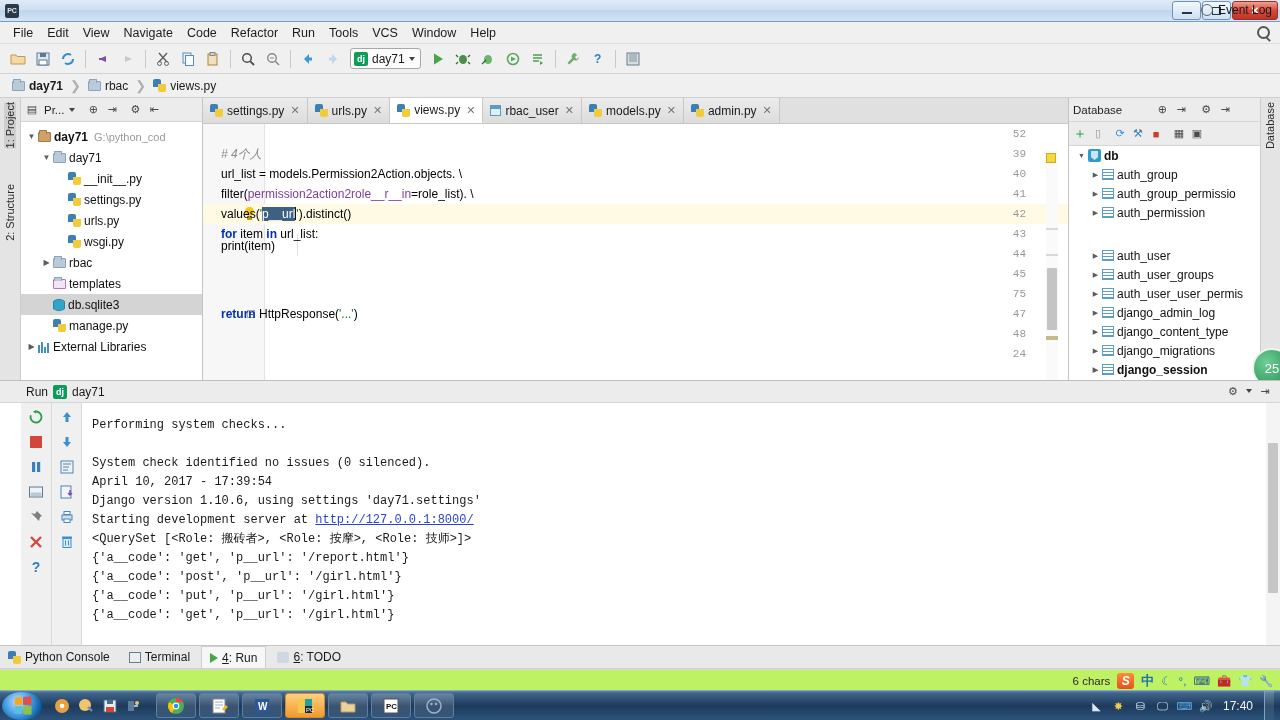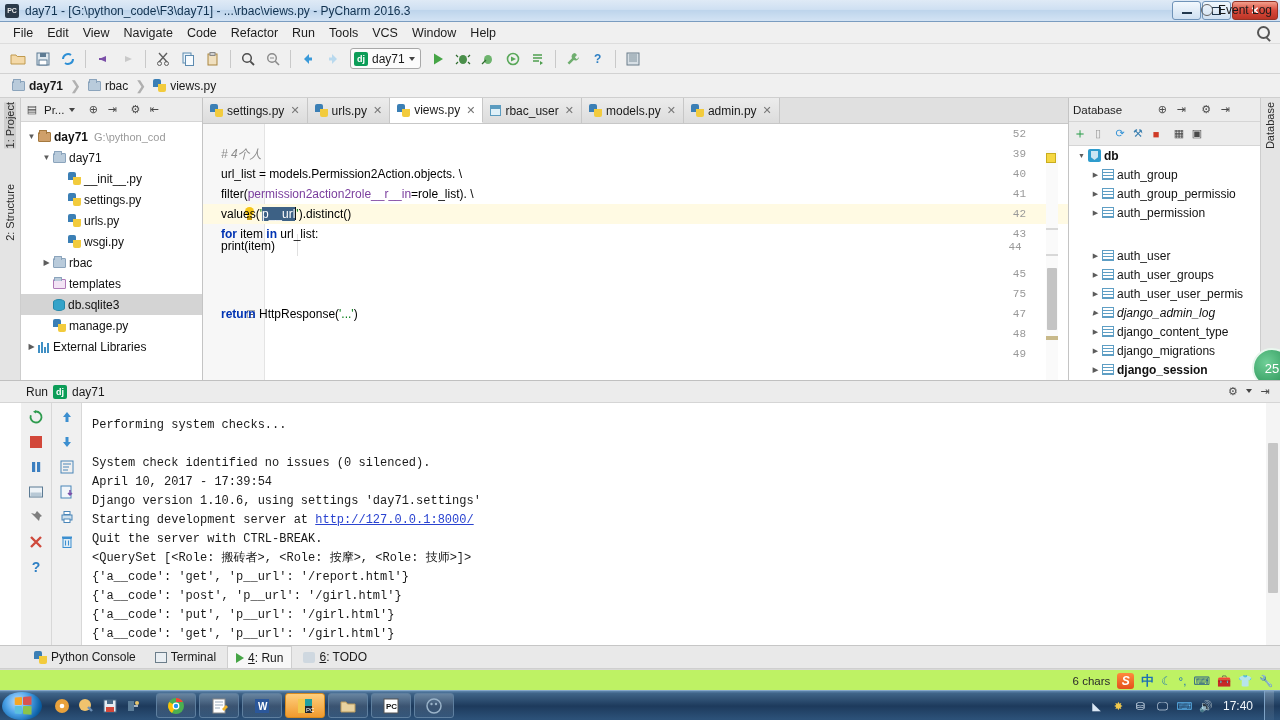--- a/index.html
+++ b/index.html
@@ -270,21 +270,21 @@
   .coline { height: 19px; line-height: 19px; white-space: pre; }
   .coline.faint { color: #c8c8c8; }
   .colink { color: #2a43d0; text-decoration: underline; }
   .run-scroll { position: absolute; right: 0; top: 22px; width: 14px; bottom: 0; background: #f4f4f4; }
   .run-thumb { position: absolute; left: 2px; width: 10px; background: #c6c6c6; border-radius: 1px; }
 
   
   .bottom-tabs {
     position: absolute; left: 0; top: 645px; width: 1280px; height: 24px;
     background: #e9e9e9; border-top: 1px solid #c6c6c6; border-bottom: 1px solid #cfcfcf;
-    display: flex; align-items: center; padding-left: 26px; gap: 3px;
+    display: flex; align-items: center; gap: 3px;
   }
   .btab { display: flex; align-items: center; gap: 4px; height: 22px; padding: 0 8px; font-size: 12px; color: #1a1a1a; }
   .btab.active { background: #f7f7f7; border: 1px solid #cfcfcf; border-bottom: none; }
   .btab u { text-decoration: underline; }
   .evlog { position: absolute; right: 8px; top: 3px; display: flex; align-items: center; gap: 5px; font-size: 12px; color: #1a1a1a; }
   .statusbar {
     position: absolute; left: 0; top: 669px; width: 1280px; height: 21px;
     background: #bef264; border-top: 1px solid #d8d8d8;
     display: flex; align-items: center;
   }
@@ -327,21 +327,20 @@
   .clock { color: #f2f7fc; font-size: 12px; margin-left: 2px; }
   .showdesk { width: 10px; height: 30px; margin-left: 4px; background: linear-gradient(to bottom, rgba(255,255,255,.18), rgba(255,255,255,.04)); border-left: 1px solid #7fa3c6; }
 </style>
 </head>
 <body>
 
 <div class="app">
 
   <div class="titlebar">
     <div class="title-ico">PC</div>
-    <div class="title-text">day71 - [G:\python_code\F3\day71] - ...\rbac\views.py - PyCharm 2016.3</div>
     <div class="wincontrols">
       <div class="wbtn">
           <span class="mini"></span>
         </div>
       <div class="wbtn">
           <span class="sq"></span>
         </div>
       <div class="wbtn close">✕</div>
     </div>
   </div>
@@ -637,32 +636,32 @@
           <div class="lnum" style="top: 44px;">40</div>
           <div class="cline" style="top: 40px;"><span>    url_list = models.Permission2Action.objects. \</span></div>
           <div class="lnum" style="top: 64px;">41</div>
           <div class="cline" style="top: 60px;"><span>        filter(</span><span class="param">permission2action2role__r__in</span><span>=role_list). \</span></div>
           <div class="hl-row" style="top: 80px;"></div>
           <div class="lnum" style="top: 84px;">42</div>
           <div class="bulb" style="top: 83px;"></div>
           <div class="cline" style="top: 80px;"><span>        values(</span><span class="str">'</span><span class="sel-txt">p__url</span><span class="caret-bar"></span><span class="str">'</span><span>).distinct()</span></div>
           <div class="lnum" style="top: 104px;">43</div>
           <div class="cline" style="top: 100px;"><span>    </span><span class="kw">for</span><span> item </span><span class="kw">in</span><span> url_list:</span></div>
-          <div class="lnum" style="top: 117px; text-align: center;">44</div>
+          <div class="lnum" style="top: 124px;">44</div>
           <div class="cline" style="top: 112px;"><span>        print(item)</span></div>
           <div class="lnum" style="top: 144px;">45</div>
           <div class="cline" style="top: 140px;"></div>
           <div class="lnum" style="top: 164px;">75</div>
           <div class="cline" style="top: 160px;"></div>
           <div class="lnum" style="top: 184px;">47</div>
           <div class="fold-mark" style="top: 186px;"></div>
           <div class="cline" style="top: 180px;"><span>    </span><span class="kw">return</span><span> HttpResponse(</span><span class="str">'...'</span><span>)</span></div>
           <div class="lnum" style="top: 204px;">48</div>
           <div class="cline" style="top: 200px;"></div>
-          <div class="lnum" style="top: 224px;">49</div>
+          <div class="lnum" style="top: 224px;">24</div>
           <div class="cline" style="top: 220px;"></div>
         </div>
       <div class="ed-scroll">
         <div class="ed-mark" style="top:78px; background:#d8d8d8;"></div>
         <div class="ed-mark" style="top:104px; background:#d8d8d8;"></div>
         <div class="ed-thumb" style="top:118px; height:62px;"></div>
         <div class="ed-mark" style="top:186px; background:#c8b98a; height:4px;"></div>
       </div>
       <div class="warn-box"></div>
     </div>
@@ -714,21 +713,21 @@
         <div class="dbrow" style="padding-left: 20px;">
           <span class="tarrow">▶</span>
           <span class="dbtbl-ic"></span>
           <span class="tlabel">auth_user_groups</span>
         </div>
         <div class="dbrow" style="padding-left: 20px;">
           <span class="tarrow">▶</span>
           <span class="dbtbl-ic"></span>
           <span class="tlabel">auth_user_user_permis</span>
         </div>
-        <div class="dbrow" style="padding-left: 20px; font-style: italic;">
+        <div class="dbrow" style="padding-left: 20px;">
           <span class="tarrow">▶</span>
           <span class="dbtbl-ic"></span>
           <span class="tlabel">django_admin_log</span>
         </div>
         <div class="dbrow" style="padding-left: 20px;">
           <span class="tarrow">▶</span>
           <span class="dbtbl-ic"></span>
           <span class="tlabel">django_content_type</span>
         </div>
         <div class="dbrow" style="padding-left: 20px;">
@@ -834,21 +833,20 @@
       </div>
     </div>
     <div class="console" id="console-root">
         <div class="coline faint" style="height: 9px;"></div>
         <div class="coline">Performing system checks...</div>
         <div class="coline"></div>
         <div class="coline">System check identified no issues (0 silenced).</div>
         <div class="coline">April 10, 2017 - 17:39:54</div>
         <div class="coline">Django version 1.10.6, using settings 'day71.settings'</div>
         <div class="coline">Starting development server at <span class="colink">http://127.0.0.1:8000/</span></div>
-        <div class="coline">Quit the server with CTRL-BREAK.</div>
         <div class="coline">&lt;QuerySet [&lt;Role: 搬砖者&gt;, &lt;Role: 按摩&gt;, &lt;Role: 技师&gt;]&gt;</div>
         <div class="coline">{'a__code': 'get', 'p__url': '/report.html'}</div>
         <div class="coline">{'a__code': 'post', 'p__url': '/girl.html'}</div>
         <div class="coline">{'a__code': 'put', 'p__url': '/girl.html'}</div>
         <div class="coline">{'a__code': 'get', 'p__url': '/girl.html'}</div>
       </div>
     <div class="run-scroll">
       <div class="run-thumb" style="top:40px; height:150px;"></div>
     </div>
 

